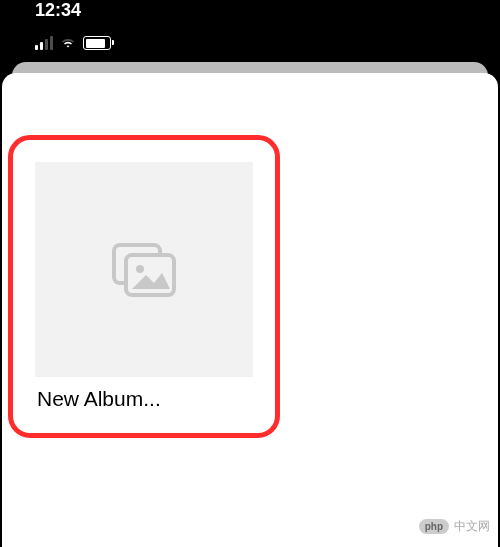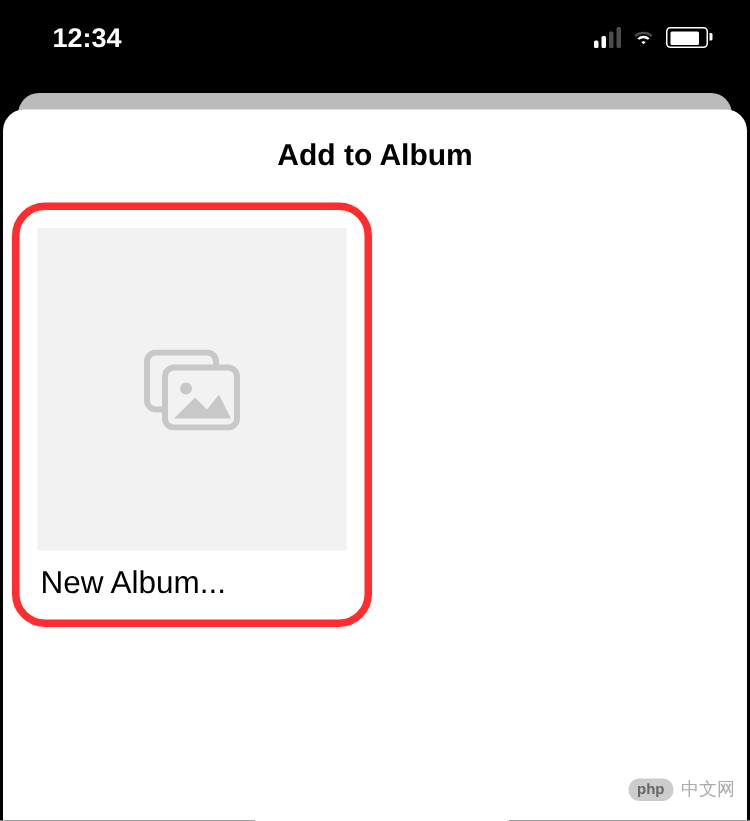--- a/index.html
+++ b/index.html
@@ -14,23 +14,23 @@
       height: 547px;
       background: #000;
       overflow: hidden;
       position: relative;
     }
     
     .status-bar {
       height: 50px;
       display: flex;
       justify-content: space-between;
-      align-items: center;
       padding: 0 28px 0 35px;
       color: #fff;
+      flex-direction: column;
     }
     
     .status-time {
       font-size: 18px;
       font-weight: 600;
     }
     
     .status-icons {
       display: flex;
       align-items: center;
@@ -148,24 +148,24 @@
       font-size: 20px;
       font-weight: 700;
       color: #000;
     }
     
     .album-grid {
       padding: 0 6px;
     }
     
     .album-item {
-      width: 240px;
+      width: 272px;
       border: 5px solid #ff2d2d;
       border-radius: 22px;
-      padding: 12px;
+      padding: 22px;
       cursor: pointer;
     }
     
     .album-tile {
       width: 100%;
       height: 215px;
       background: #f2f2f2;
       display: flex;
       align-items: center;
       justify-content: center;
@@ -223,21 +223,20 @@
     <div class="battery-icon">
       <div class="battery-level"></div>
     </div>
   </div>
 </div>
 
 <div class="sheet-backdrop"></div>
 
 <div class="sheet">
   <div class="sheet-header">
-    <div class="sheet-title">Add to Album</div>
   </div>
 
 
   <div class="album-grid">
     <div class="album-item">
       <div class="album-tile">
         <div class="album-placeholder-icon">
           <svg viewBox="0 0 64 54" width="64" height="54">
             <rect x="2" y="2" width="46" height="38" rx="6" fill="none" stroke="#c8c8c8" stroke-width="4"></rect>
             <rect x="14" y="12" width="48" height="40" rx="6" fill="#f2f2f2" stroke="#c8c8c8" stroke-width="4"></rect>

